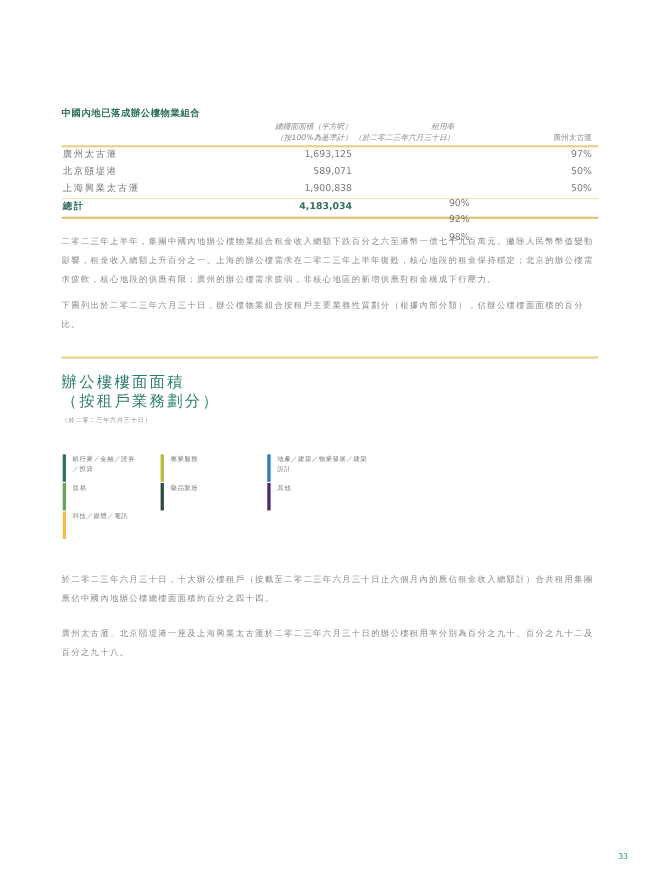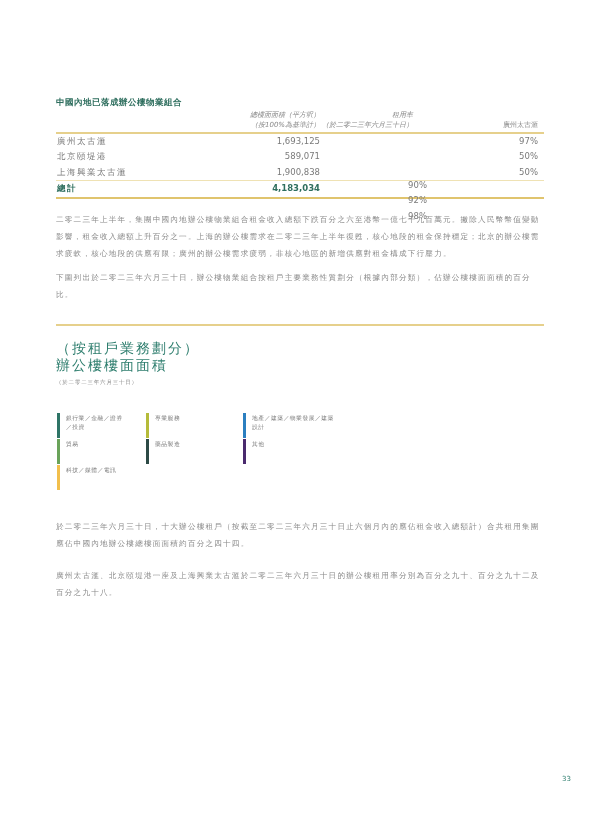--- a/index.html
+++ b/index.html
@@ -85,22 +85,22 @@
   </div>
   <div class="rule thick"></div>
 </div>
 
 <p class="para p1">二零二三年上半年，集團中國內地辦公樓物業組合租金收入總額下跌百分之六至港幣一億七千九百萬元。撇除人民幣幣值變動影響，租金收入總額上升百分之一。上海的辦公樓需求在二零二三年上半年復甦，核心地段的租金保持穩定；北京的辦公樓需求疲軟，核心地段的供應有限；廣州的辦公樓需求疲弱，非核心地區的新增供應對租金構成下行壓力。</p>
 <p class="para p2">下圖列出於二零二三年六月三十日，辦公樓物業組合按租戶主要業務性質劃分（根據內部分類），佔辦公樓樓面面積的百分比。</p>
 
 <div class="section-rule"></div>
 
 <div class="sec-title">
+  <div>辦公樓樓面面積</div>
   <div>（按租戶業務劃分）</div>
-  <div>辦公樓樓面面積</div>
 </div>
 <div class="sec-sub">（於二零二三年六月三十日）</div>
 
 <div class="legend">
   <div class="legend-item" style="left:57px; top:413px;">
     <div class="bar" style="background: rgb(46, 116, 102);"></div>
     <div class="lbl" style="width:60px;">銀行業／金融／證券／投資</div>
   </div>
   <div class="legend-item" style="left:146px; top:413px;">
     <div class="bar" style="background: rgb(181, 187, 58);"></div>

